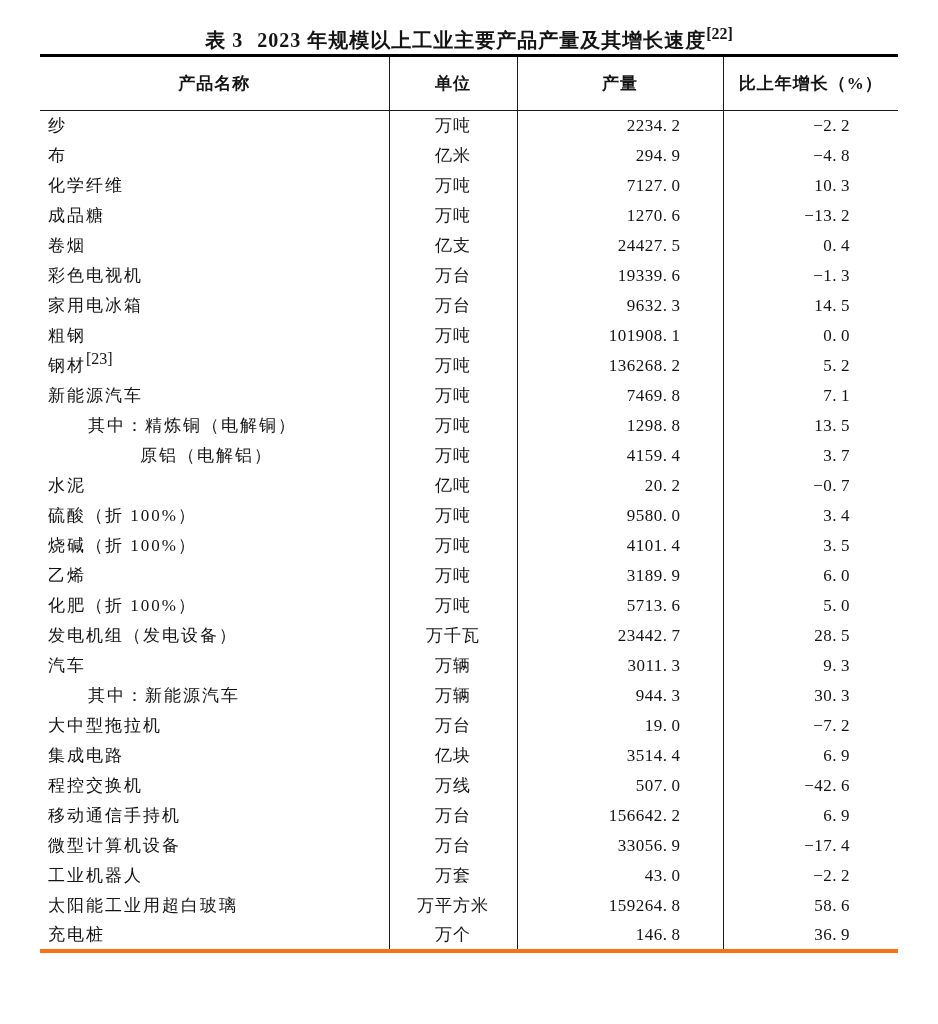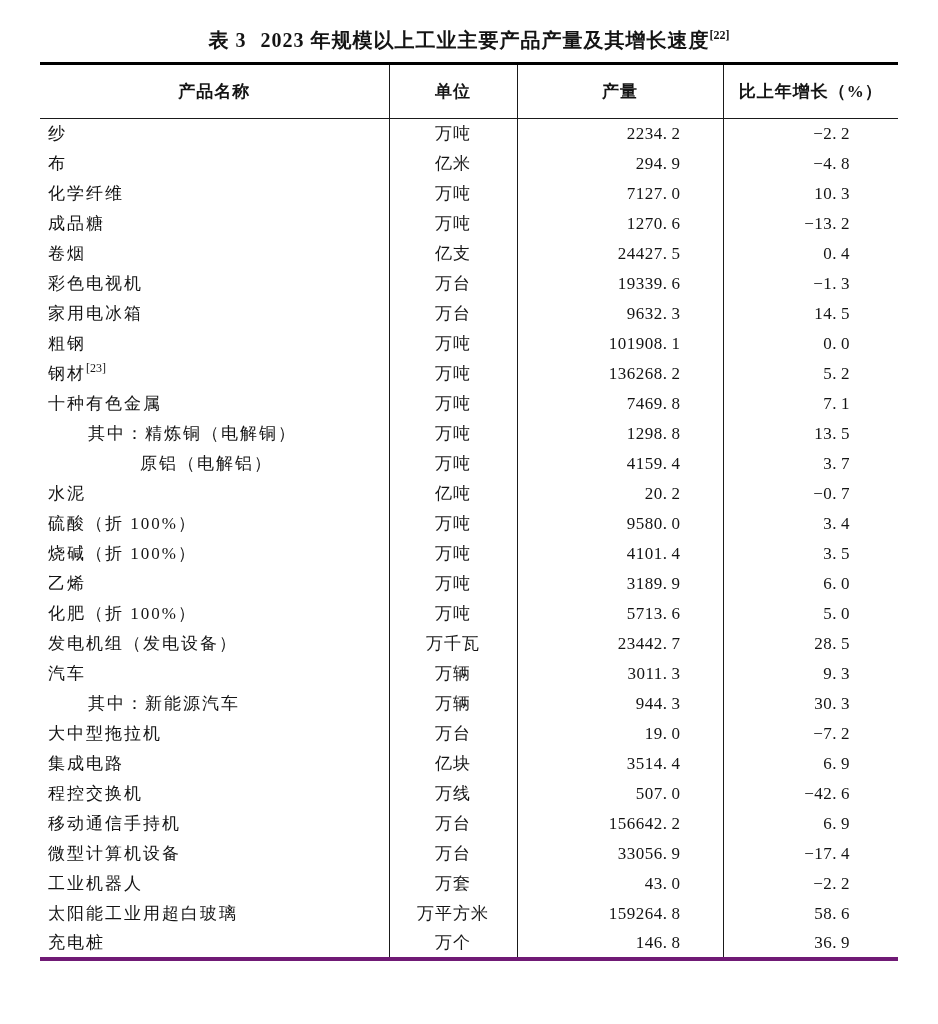--- a/index.html
+++ b/index.html
@@ -21,32 +21,32 @@
     width: 858px;
     text-align: center;
     font-size: 20px;
     font-weight: bold;
     letter-spacing: 1px;
     line-height: 28px;
     white-space: nowrap;
   }
   .doc-title .title-label { margin-right: 14px; }
   sup {
-    font-size: 12px;
+    font-size: 16px;
     vertical-align: super;
     line-height: 0;
     letter-spacing: 0;
   }
   table.main {
-    margin: 8px 40px 0 40px;
+    margin: 0 40px 0 40px;
     width: 858px;
     border-collapse: collapse;
     table-layout: fixed;
     border-top: 3px solid #000000;
-    border-bottom: 4px solid #701a75;
+    border-bottom: 4px solid #f97316;
     font-size: 17px;
   }
   table.main th {
     height: 55px;
     font-weight: bold;
     text-align: center;
     letter-spacing: 1px;
     border-bottom: 1px solid #1a1a1a;
     vertical-align: middle;
   }
@@ -161,21 +161,21 @@
   </tr>
 
   <tr>
     <td class="c-name">钢材<sup>[23]</sup></td>
     <td class="c-unit">万吨</td>
     <td class="c-output">136268. 2</td>
     <td class="c-growth">5. 2</td>
   </tr>
 
   <tr>
-    <td class="c-name">十种有色金属</td>
+    <td class="c-name">新能源汽车</td>
     <td class="c-unit">万吨</td>
     <td class="c-output">7469. 8</td>
     <td class="c-growth">7. 1</td>
   </tr>
 
   <tr>
     <td class="c-name ind1">其中：精炼铜（电解铜）</td>
     <td class="c-unit">万吨</td>
     <td class="c-output">1298. 8</td>
     <td class="c-growth">13. 5</td>

